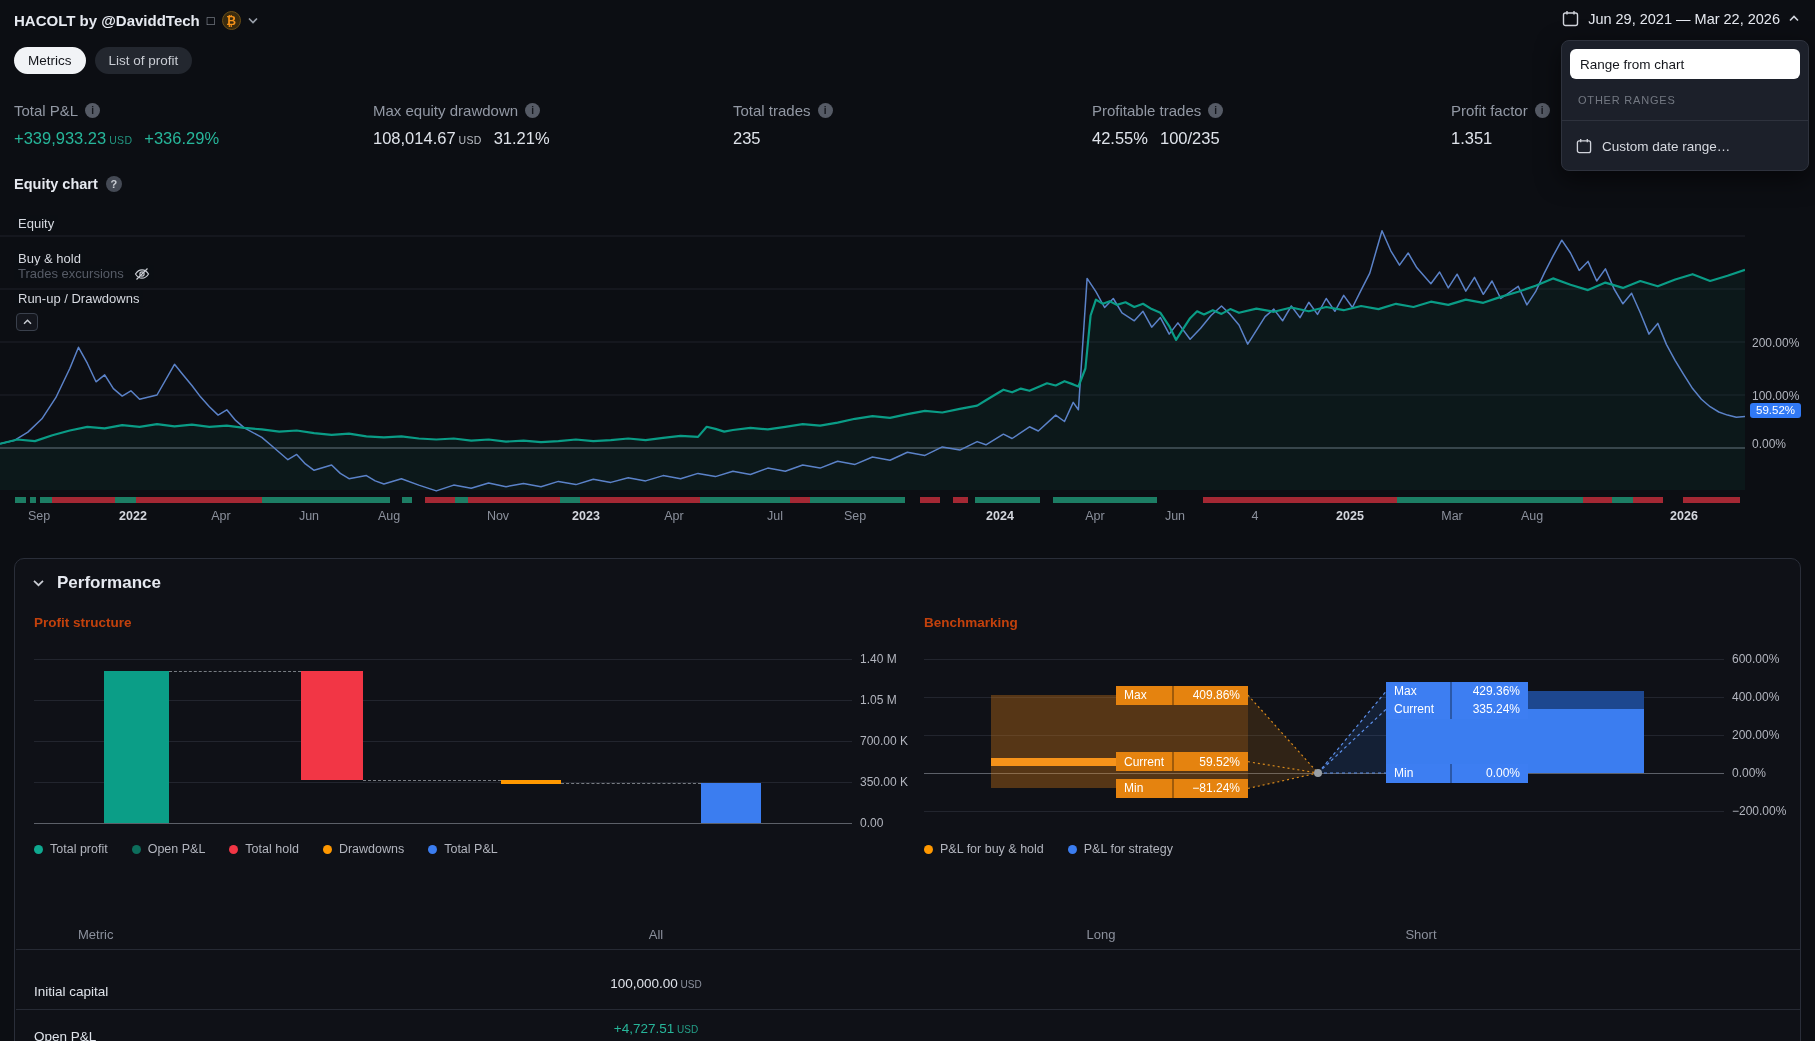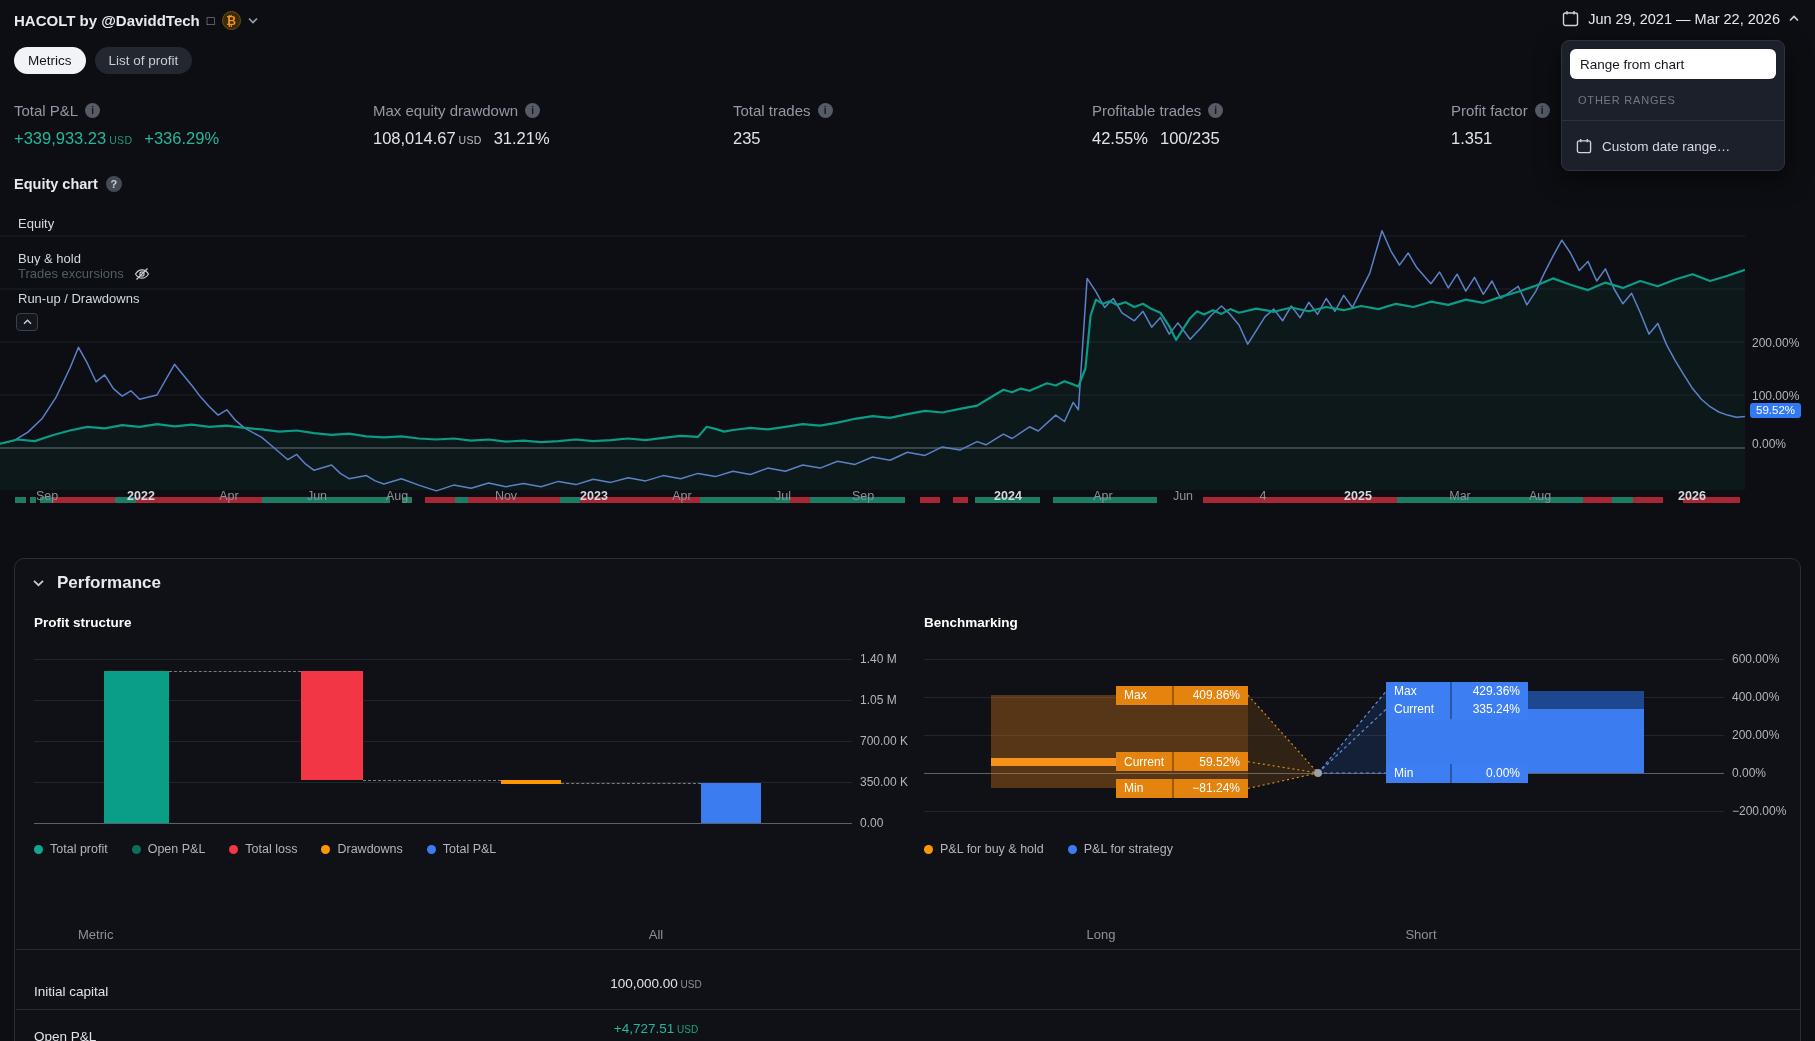--- a/index.html
+++ b/index.html
@@ -35,36 +35,36 @@
   #eq-svg { position:absolute; left:0; top:188px; }
   .eq-legend-item { position:absolute; left:14px; font-size:13px; color:#d6d9e0; background:rgba(12,14,19,.78); padding:1px 4px; display:flex; align-items:center; gap:10px; cursor:pointer; }
   .eq-legend-item.muted { color:#565b66; }
   .collapse-btn { position:absolute; left:16px; top:313px; width:22px; height:18px; border:1px solid #3a404c; border-radius:4px; background:#14161d; display:flex; align-items:center; justify-content:center; cursor:pointer; }
   #eq-ylabels .yl { position:absolute; left:1752px; font-size:12px; color:#b2b5be; }
   #eq-ylabels .yl-badge { position:absolute; left:1750px; font-size:11.5px; color:#fff; background:#3179f5; border-radius:3px; padding:1px 6px 2px; }
   #strip { position:absolute; left:0; top:497px; width:1745px; height:6px; }
   #strip div { position:absolute; top:0; height:6px; }
   #strip .g { background:#1d7d64; }
   #strip .r { background:#a52834; }
-  #xaxis { position:absolute; left:0; top:489px; width:1490px; height:18px;margin-left:8px; }
+  #xaxis { position:absolute; left:0; top:509px; width:1490px; height:18px; }
   #xaxis span { position:absolute; width:60px; margin-left:-30px; text-align:center; font-size:12.5px; color:#8b909c; }
   #xaxis span.year { color:#d4d7de; font-weight:bold; }
 
   
-  .dropdown { position:absolute; left:1561px; top:40px; width:224px; background:#1c202a; border:1px solid #2e323d; border-radius:8px; box-shadow:0 8px 24px rgba(0,0,0,.55); padding:8px 0 6px; z-index:30; }
+  .dropdown { position:absolute; left:1561px; top:40px; width:248px; background:#1c202a; border:1px solid #2e323d; border-radius:8px; box-shadow:0 8px 24px rgba(0,0,0,.55); padding:8px 0 6px; z-index:30; }
   .dd-selected { margin:0 8px; background:#ffffff; color:#14161c; border-radius:6px; height:30px; display:flex; align-items:center; padding:0 10px; font-size:13.5px; cursor:pointer; }
   .dd-group { padding:15px 16px 7px; font-size:11px; letter-spacing:.8px; color:#737882; }
   .dd-item { height:32px; display:flex; align-items:center; padding:0 16px; font-size:13.5px; color:#d6d9e0; cursor:pointer; }
   .dd-divider { height:1px; background:#2e323d; margin:7px 0; }
   .dd-custom { height:36px; display:flex; align-items:center; gap:10px; padding:0 14px; font-size:13.5px; color:#d6d9e0; cursor:pointer; }
 
   
   .perf-card { position:absolute; left:14px; top:558px; width:1787px; height:562px; background:#0f1117; border:1px solid #2a2e39; border-radius:10px; }
   .perf-header { position:absolute; left:18px; top:14px; display:flex; align-items:center; gap:13px; font-size:17px; font-weight:bold; color:#e6e9f0; cursor:pointer; }
-  .sub-title { position:absolute; font-size:13.5px; font-weight:bold; color:#ffffff; }
+  .sub-title { position:absolute; font-size:13.5px; font-weight:bold; color:#c2410c; }
   .gridline { position:absolute; height:1px; background:#22252e; }
   .gridline.zero { background:#5c6068; }
   .axis-lab { position:absolute; font-size:12px; color:#b2b5be; white-space:nowrap; }
   .bar { position:absolute; }
   .connector { position:absolute; border-top:1px dashed #9aa0a6; opacity:.75; }
   .chart-legend { position:absolute; display:flex; gap:24px; font-size:12.5px; color:#b2b5be; }
   .chart-legend .li { display:flex; align-items:center; gap:7px; cursor:pointer; }
   .dot { width:9px; height:9px; border-radius:50%; display:inline-block; }
 
   
@@ -290,21 +290,21 @@
         <div class="li">
           <span class="dot" style="background: rgb(15, 169, 144);"></span>
           <span>Total profit</span>
         </div>
         <div class="li">
           <span class="dot" style="background: rgb(13, 110, 92);"></span>
           <span>Open P&amp;L</span>
         </div>
         <div class="li">
           <span class="dot" style="background: rgb(242, 54, 69);"></span>
-          <span>Total loss</span>
+          <span>Total hold</span>
         </div>
         <div class="li">
           <span class="dot" style="background: rgb(255, 152, 0);"></span>
           <span>Drawdowns</span>
         </div>
         <div class="li">
           <span class="dot" style="background: rgb(59, 125, 240);"></span>
           <span>Total P&amp;L</span>
         </div>
       </div>

